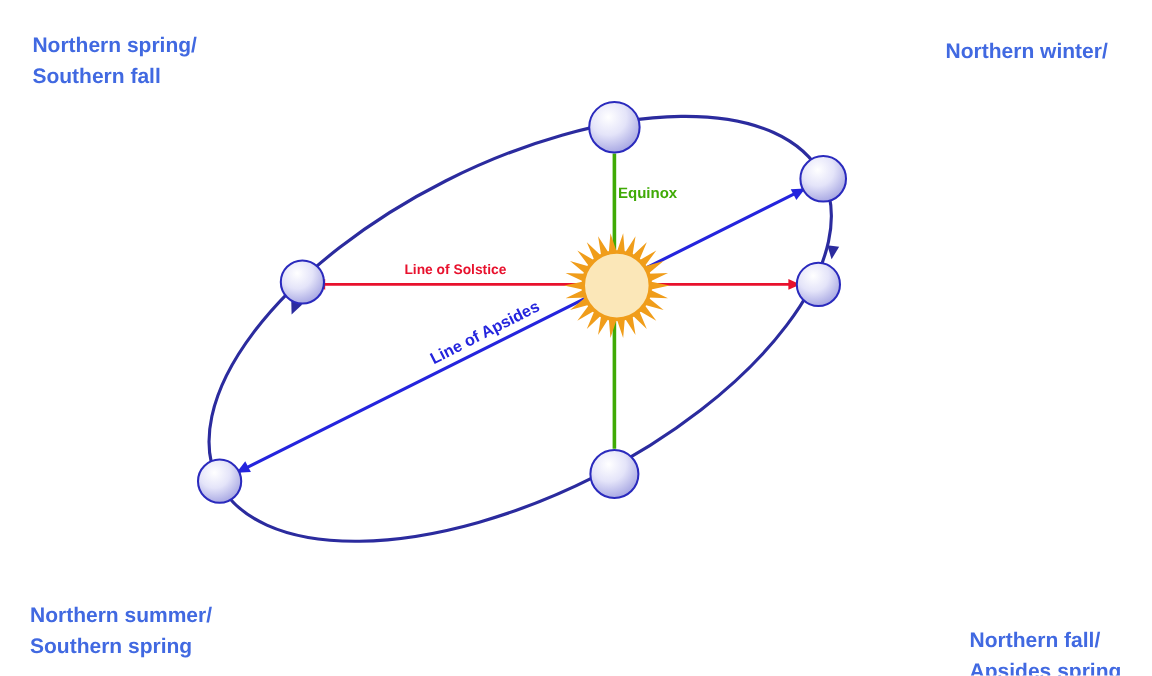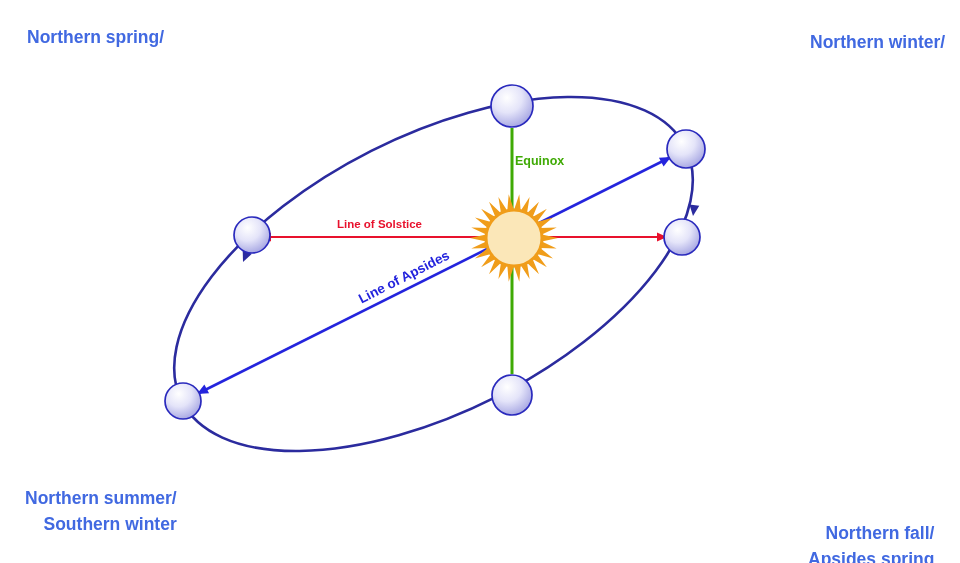--- a/index.html
+++ b/index.html
@@ -21,26 +21,26 @@
   .sun-rays{fill:var(--sun_ray);stroke:none;}
   .sun-body{fill:var(--sun_body);stroke:var(--sun_ray);stroke-width:3;}
   .earth{fill:url(#earthGrad);stroke:var(--earth_outline);stroke-width:1.7;}
 
   .t-solstice{fill:var(--solstice);font-size:11.5px;font-weight:bold;}
   .t-equinox{fill:var(--equinox);font-size:12.5px;font-weight:bold;}
   .t-apsides{fill:var(--apsides);font-size:13.5px;font-weight:bold;}
 
   .corner-label{
     position:absolute;color:var(--season_label);
-    font-size:17.5px;font-weight:bold;line-height:26px;white-space:nowrap;text-align:right;
+    font-size:17.5px;font-weight:bold;line-height:26px;white-space:nowrap;
   }
   .corner-label span{display:block;}
   #lbl-top-left{left:27px;top:24px;}
-  #lbl-top-right{left:788px;top:29px;margin-left:22px;}
-  #lbl-bottom-left{left:25px;top:485px;}
+  #lbl-top-right{left:788px;top:29px;}
+  #lbl-bottom-left{left:25px;top:499px;}
   #lbl-bottom-right{left:808px;top:520px;}
 </style>
 </head>
 <body>
 
 <svg id="diagram" width="960" height="563" viewBox="0 0 960 563">
   <defs>
     <radialGradient id="earthGrad" cx="38%" cy="30%" r="80%">
       <stop offset="0%" stop-color="#ffffff"></stop>
       <stop offset="45%" stop-color="#e4e4f9"></stop>
@@ -73,24 +73,25 @@
   <circle class="earth" cx="183" cy="401" r="18"></circle>
   <circle class="earth" cx="252" cy="235" r="18"></circle>
 
   <text class="t-solstice" x="337" y="228">Line of Solstice</text>
   <text class="t-equinox" x="515" y="165">Equinox</text>
   <text class="t-apsides" text-anchor="middle" transform="translate(406,281) rotate(-27)">Line of Apsides</text>
 </svg>
 
 <div id="lbl-top-left" class="corner-label">
   <span>Northern spring/</span>
+  <span>Southern fall</span>
 </div>
 <div id="lbl-top-right" class="corner-label">
   <span>Northern winter/</span>
 </div>
 <div id="lbl-bottom-left" class="corner-label">
   <span>Northern summer/</span>
-  <span>Southern winter</span>
+  <span>Southern spring</span>
 </div>
 <div id="lbl-bottom-right" class="corner-label">
   <span>Northern fall/</span>
   <span>Apsides spring</span>
 </div>
 
 </body></html>

